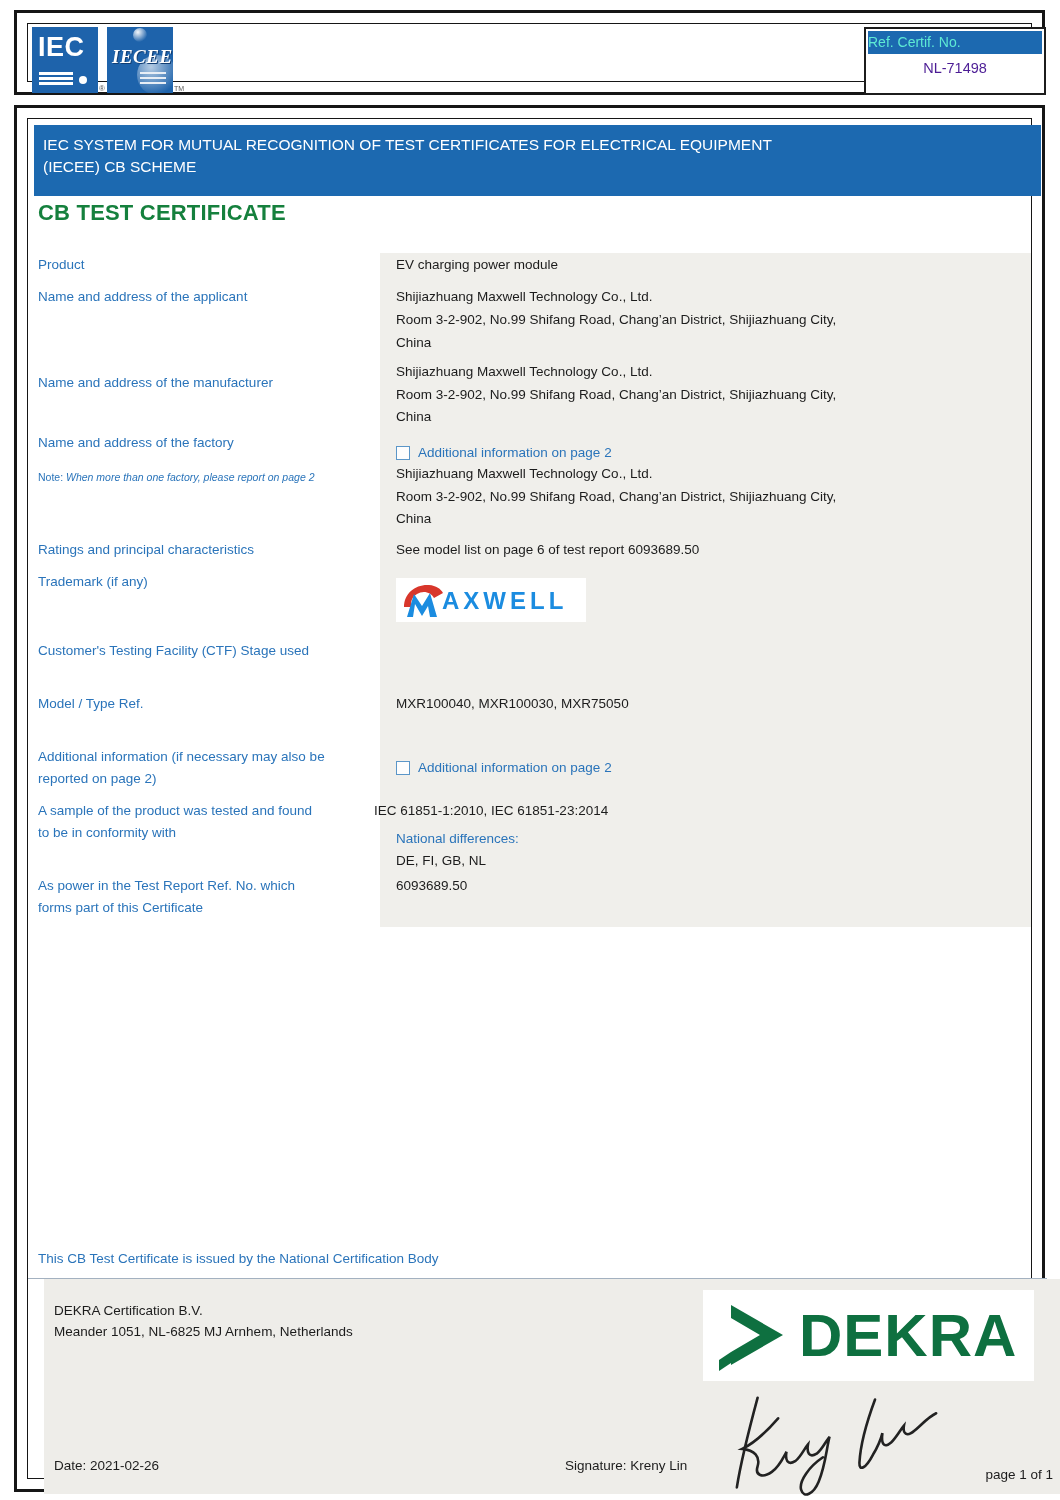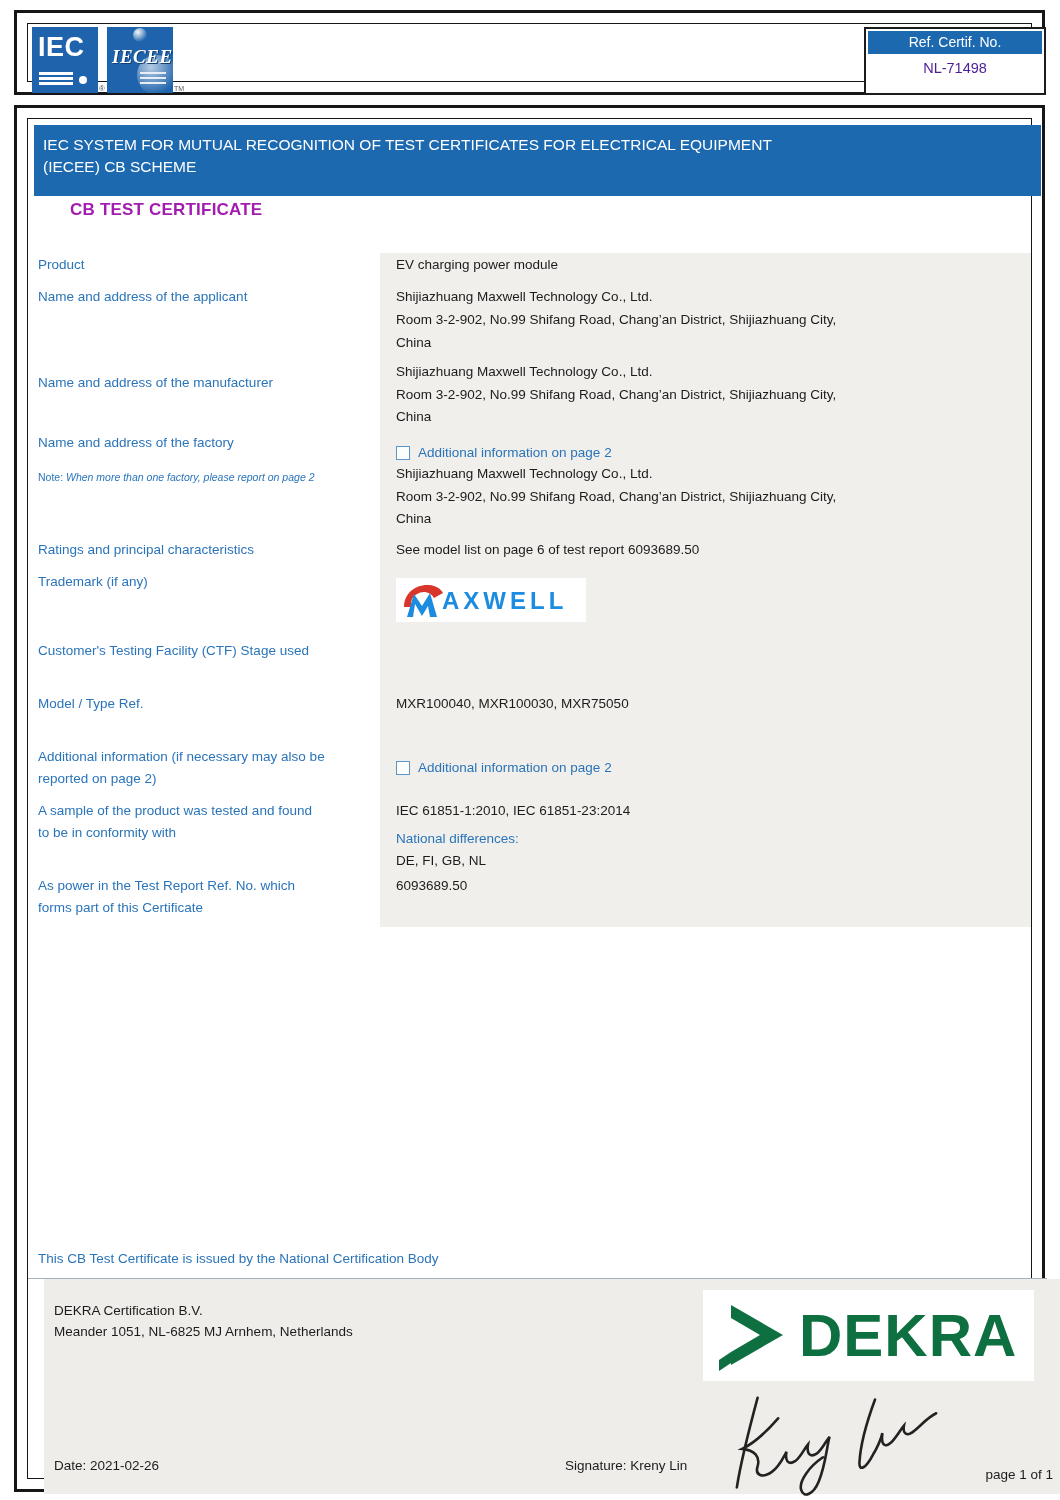--- a/index.html
+++ b/index.html
@@ -12,31 +12,31 @@
   .ibox{position:relative;box-sizing:border-box;border:1px solid #161616;width:100%;height:100%;background:#fff;overflow:visible;}
   .lbl{position:absolute;color:#2a74ba;font-size:13.5px;white-space:nowrap;line-height:16px;}
   .val{position:absolute;color:#1c1c1c;font-size:13.5px;white-space:nowrap;line-height:16px;}
   .note{position:absolute;color:#2a74ba;font-size:10.5px;white-space:nowrap;}
   .note .it{font-style:italic;}
   .cbxrow{position:absolute;display:flex;align-items:flex-end;gap:8px;}
   .cbx{display:inline-block;width:12px;height:12px;border:1.5px solid #5b96c8;background:#fdfdfd;}
   .cbxlbl{color:#2a74ba;font-size:13.5px;white-space:nowrap;}
   .graycol{position:absolute;background:#f0efeb;}
   .banner{position:absolute;background:#1c69b0;color:#ffffff;font-size:15.5px;line-height:22px;box-sizing:border-box;padding:9px 0 0 9px;}
-  .cbtitle{position:absolute;color:#a21caf;font-size:17px;font-weight:bold;letter-spacing:0.2px;margin-left:32px;}
+  .cbtitle{position:absolute;color:#15803d;font-size:22px;font-weight:bold;letter-spacing:0.2px;}
   .logo-blue{position:absolute;background:#1e63ab;overflow:hidden;}
   .iec-txt{position:absolute;left:6px;top:5px;color:#fff;font-weight:bold;font-size:27px;letter-spacing:0.5px;}
   .iec-bar{position:absolute;height:2.5px;background:#fff;width:34px;left:7px;}
   .iec-dot{position:absolute;width:8px;height:8px;border-radius:50%;background:#fff;left:47px;top:49px;}
   .iecee-txt{position:absolute;left:5px;top:19px;color:#fff;font-weight:bold;font-style:italic;font-size:19px;letter-spacing:0.5px;font-family:"Liberation Serif", serif;text-shadow:1px 1px 0 #123e73;}
   .iecee-bar{position:absolute;height:2px;background:#e8eef6;width:26px;left:33px;}
   .sphere{position:absolute;border-radius:50%;background:radial-gradient(circle at 35% 30%, rgba(255,255,255,0.95), rgba(200,215,235,0.25) 60%, rgba(255,255,255,0) 75%);}
   .trade{position:absolute;font-size:8px;color:#555;}
   .refbox{position:absolute;box-sizing:border-box;border:2px solid #1c1c1c;background:#fff;padding:2px;}
-  .refhead{background:#1c69b0;color:#ffffff;font-size:14px;line-height:23px;height:23px;text-align:center;}
+  .refhead{background:#1c69b0;color:#5eead4;font-size:14px;line-height:23px;height:23px;}
   .refval{color:#4c1d95;font-size:14.5px;text-align:center;margin-top:6px;}
   .divider{position:absolute;height:1px;background:#a3b1c0;}
   .footer{position:absolute;background:#eeede9;}
   .whitebox{position:absolute;background:#ffffff;}
   .dekra-word{position:absolute;color:#0e7040;font-weight:bold;font-size:60px;letter-spacing:1px;line-height:60px;text-align:right;}
   .maxwell-word{position:absolute;color:#1b8ce0;font-weight:bold;font-size:24px;letter-spacing:4px;line-height:24px;}
 </style>
 </head>
 <body>
 
@@ -125,21 +125,21 @@
 
     <div class="lbl" style="left:10px;top:630px;">Additional information (if necessary may also be</div>
     <div class="lbl" style="left:10px;top:652px;">reported on page 2)</div>
     <div class="cbxrow" style="left:368px;top:641px;">
       <span class="cbx"></span>
       <span class="cbxlbl">Additional information on page 2</span>
     </div>
 
     <div class="lbl" style="left:10px;top:684px;">A sample of the product was tested and found</div>
     <div class="lbl" style="left:10px;top:706px;">to be in conformity with</div>
-    <div class="val" style="left:368px;top:684px;text-align:right;">IEC 61851-1:2010, IEC 61851-23:2014</div>
+    <div class="val" style="left:346px;top:684px;text-align:right;">IEC 61851-1:2010, IEC 61851-23:2014</div>
     <div class="lbl" style="left:368px;top:712px;">National differences:</div>
     <div class="val" style="left:368px;top:734px;">DE, FI, GB, NL</div>
 
     <div class="lbl" style="left:10px;top:759px;">As power in the Test Report Ref. No. which</div>
     <div class="lbl" style="left:10px;top:781px;">forms part of this Certificate</div>
     <div class="val" style="left:368px;top:759px;">6093689.50</div>
 
     <div class="lbl" style="left:10px;top:1132px;">This CB Test Certificate is issued by the National Certification Body</div>
 
     <div class="divider" style="left:0px;top:1159px;width:1019px;"></div>

